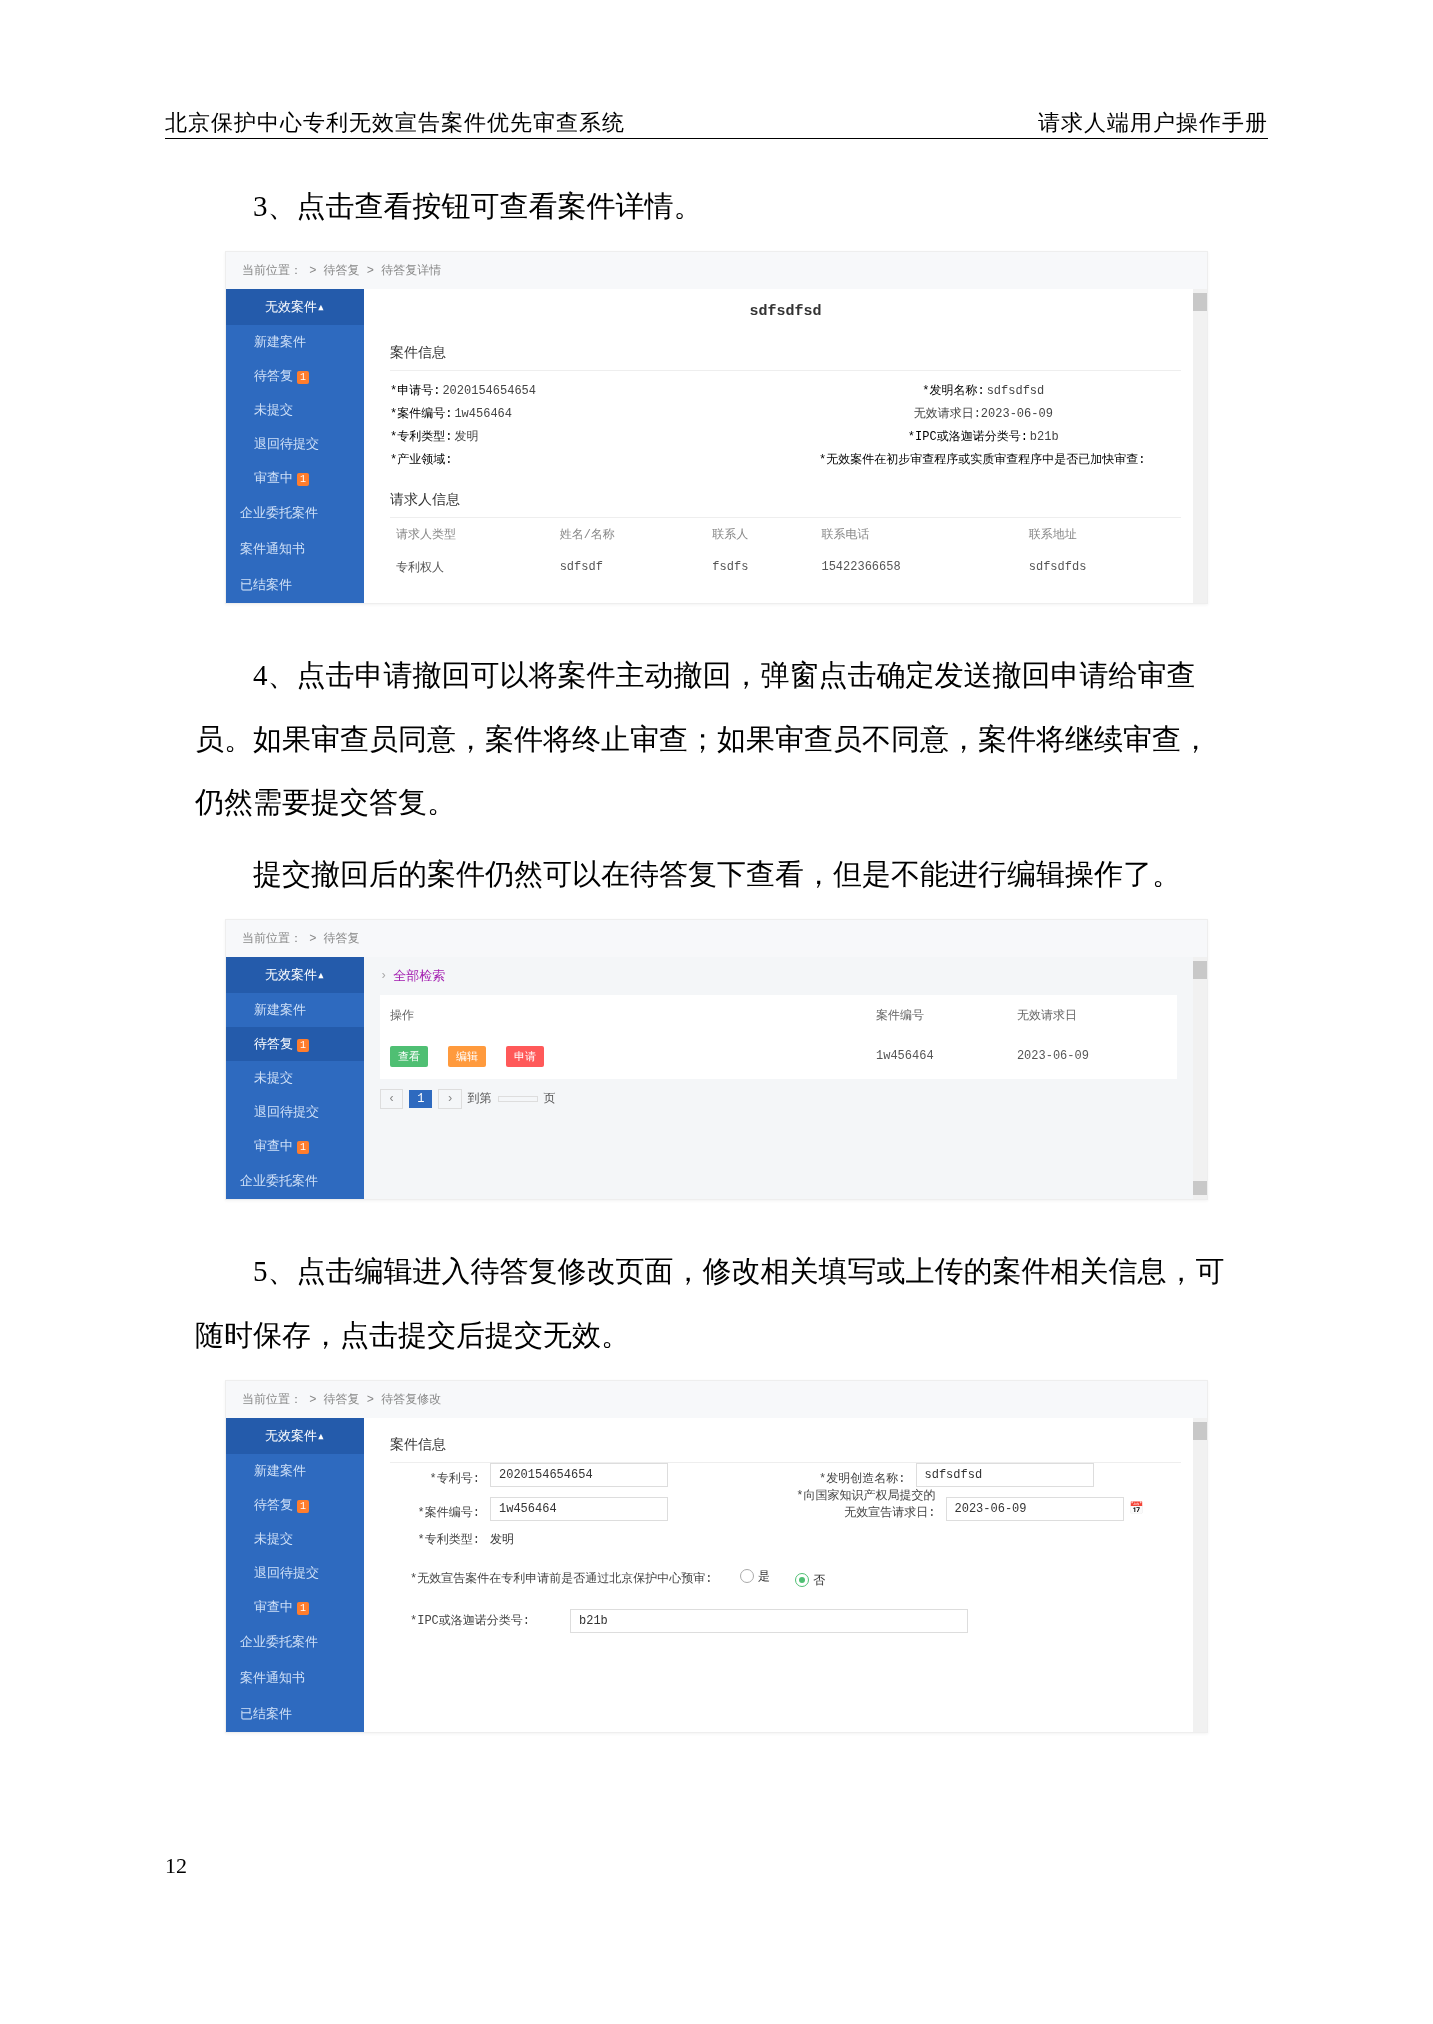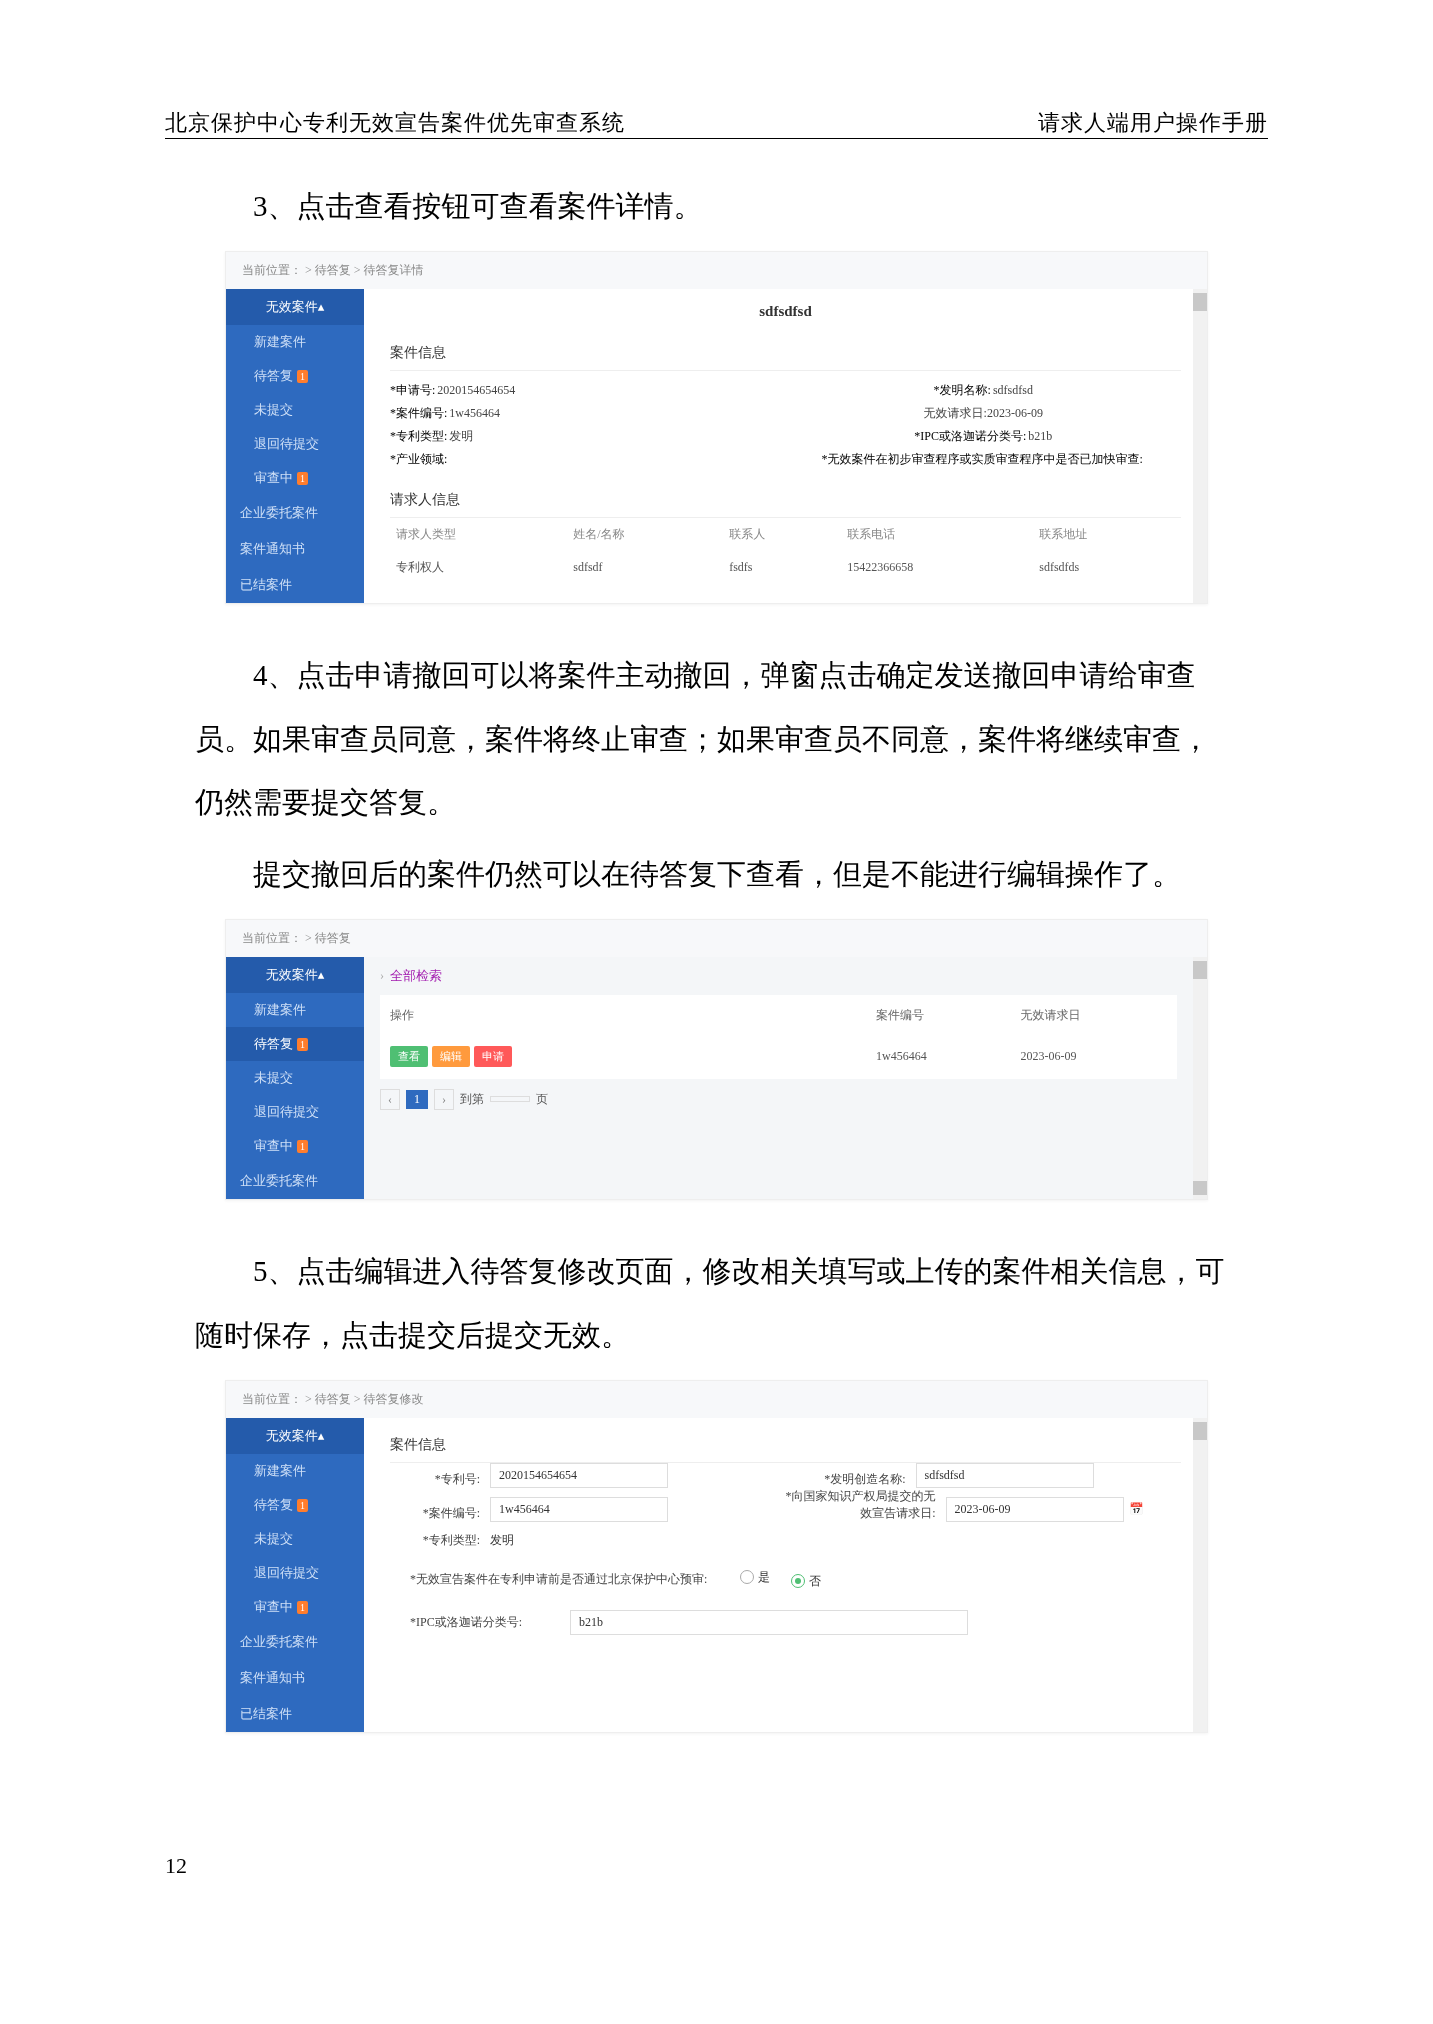--- a/index.html
+++ b/index.html
@@ -1,19 +1,19 @@
 <!DOCTYPE html>
 <html><head>
 <meta charset="utf-8">
 <style>
   body{margin:0;background:#fff;font-family:"SimSun","Songti SC","FangSong","Microsoft YaHei",serif;color:#000}
   .page{width:1433px;margin:0 auto;padding:108px 165px 60px;box-sizing:border-box;position:relative}
   .hdrline{border-bottom:1px solid #000;display:flex;justify-content:space-between;font-size:22px;letter-spacing:1px;margin-bottom:36px}
   .body-text{font-size:29px;line-height:2.2;text-indent:2em;margin:0 30px 8px}
-  .screenshot{margin:12px 60px 40px;border:1px solid #eee;box-shadow:0 1px 3px rgba(0,0,0,.05);font-family:Liberation Serif, serif;font-size:12px;color:#555;background:#fff;position:relative}
+  .screenshot{margin:12px 60px 40px;border:1px solid #eee;box-shadow:0 1px 3px rgba(0,0,0,.05);font-family:Liberation Mono, monospace;font-size:12px;color:#555;background:#fff;position:relative}
   .ss-inner{display:flex}
   .sidebar{width:138px;background:#2e6abf;color:#cfe0f7;font-size:13px}
   .side-item{padding:9px 14px}
   .side-sub{padding:8px 14px 8px 28px}
   .side-item.expanded{display:flex;justify-content:center;align-items:center}
   .side-item.active,.side-sub.active{background:#245bab;color:#fff}
   .side-badge{display:inline-block;background:#ff7d2d;color:#fff;border-radius:2px;font-size:10px;padding:0 3px;margin-left:4px;line-height:13px}
   .crumb{font-size:12px;color:#888;padding:10px 16px;background:#f7f8fa}
   .content{flex:1;background:#fff;position:relative}
   .scroll-track{position:absolute;right:0;top:0;bottom:0;width:14px;background:#f1f1f1}
@@ -36,21 +36,21 @@
   .modal-lbl{width:68px;font-size:12px;color:#333}
   .modal-ta{flex:1;border:1px solid #ddd;padding:6px;height:70px;color:#bbb;font-size:12px;position:relative}
   .modal-ta .cnt{position:absolute;right:4px;bottom:2px;color:#bbb;font-size:10px}
   .modal-btns{text-align:center}
   .btn{display:inline-block;padding:5px 18px;font-size:12px;border-radius:2px;margin:0 6px}
   .btn-primary{background:#2e6abf;color:#fff}
   .btn-default{background:#fff;border:1px solid #ddd;color:#555}
   .list-head{display:flex;align-items:center;padding:10px 16px}
   .tab-link{color:#a21caf;font-size:13px}
   .chev{color:#aaa;margin-right:6px}
-  .ops-row{display:flex;align-items:center;gap:4px}
+  .ops-row{display:flex;align-items:center;gap:20px}
   .mini-btn{padding:3px 8px;font-size:11px;color:#fff;border-radius:2px}
   .mb-green{background:#4fbf73}.mb-orange{background:#ff9a3d}.mb-red{background:#ff5959}
   .bg-table{width:100%;font-size:12px}
   .bg-table th{color:#666;text-align:left;padding:10px 8px;font-weight:normal}
   .bg-table td{padding:10px 8px;color:#555}
   .pager{display:flex;align-items:center;gap:6px;padding:10px 16px;font-size:12px;color:#555}
   .pg-box{border:1px solid #ddd;padding:2px 7px;color:#888}
   .pg-cur{background:#2e6abf;color:#fff;padding:2px 8px}
   
   .form-row{display:flex;align-items:center;padding:10px 0}

